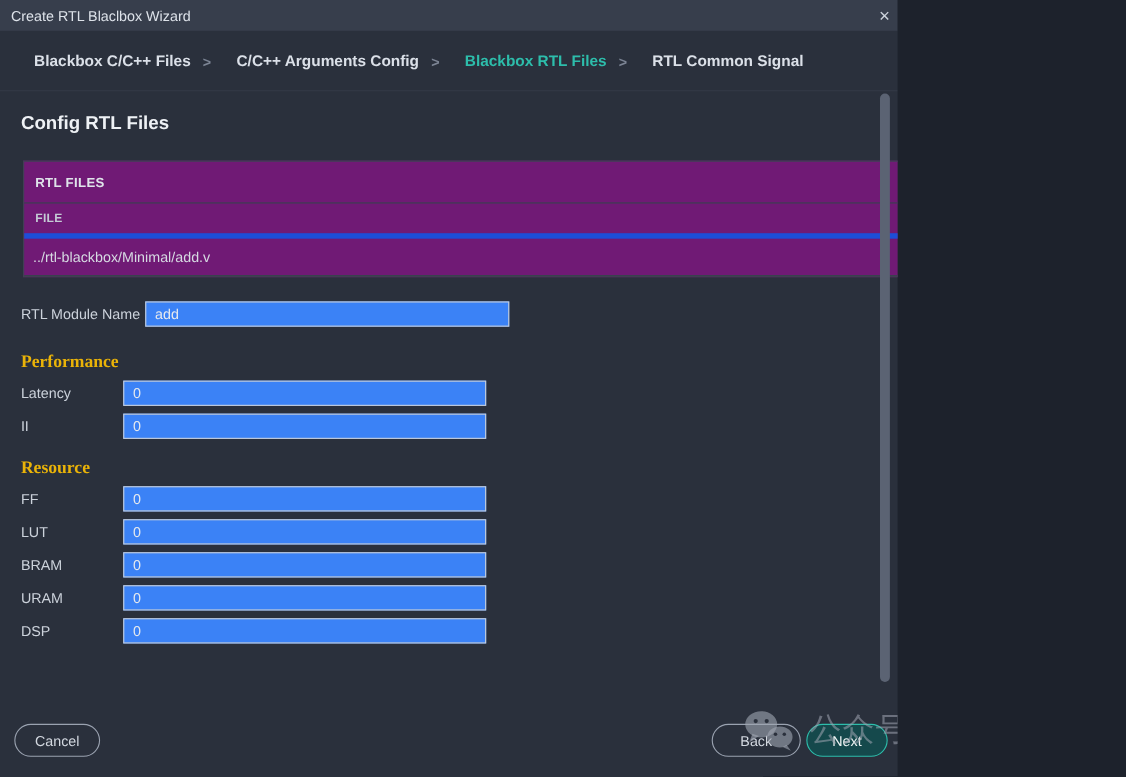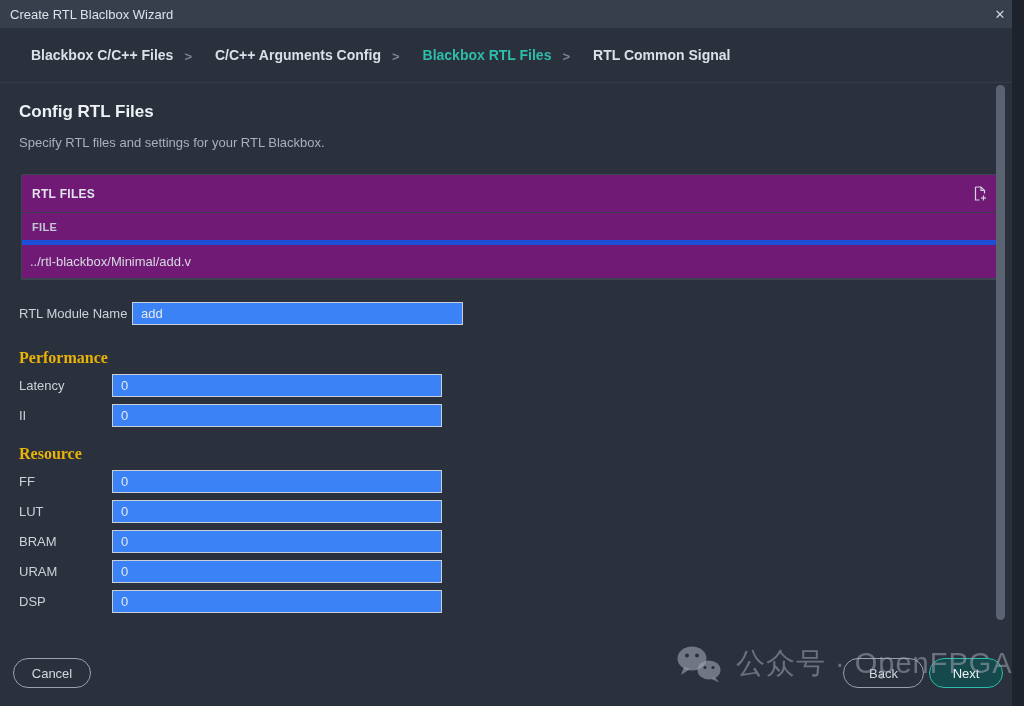--- a/index.html
+++ b/index.html
@@ -1,19 +1,19 @@
 <!DOCTYPE html>
 <html><head>
 <meta charset="utf-8">
 <style>
   * { margin:0; padding:0; box-sizing:border-box; }
   html,body { background:#1d222c; }
   body { font-family:"Liberation Sans", sans-serif; }
   .window{
-    position:relative; width:1012px; height:706px;
+    position:relative; width:816px; height:706px;
     background:#2a303c; overflow:hidden; color:#e3e7ed;
   }
   
   .titlebar{
     position:absolute; top:0; left:0; right:0; height:28px;
     background:#373e4c; display:flex; align-items:center;
     padding-left:10px;
   }
   .titlebar .title{ font-size:13px; color:#dde2e9; }
   .close-btn{
@@ -120,21 +120,20 @@
     <span class="crumb-sep">&gt;</span>
     <span class="crumb">C/C++ Arguments Config</span>
     <span class="crumb-sep">&gt;</span>
     <span class="crumb active">Blackbox RTL Files</span>
     <span class="crumb-sep">&gt;</span>
     <span class="crumb">RTL Common Signal</span>
   </div>
 
   <div class="content">
     <div class="page-title">Config RTL Files</div>
-    <div class="page-sub">Specify RTL files and settings for your RTL Blackbox.</div>
 
     <div class="panel">
       <div class="panel-head">
         <span class="panel-title">RTL FILES</span>
         <span class="spacer"></span>
         <span class="icon-btn">
           <svg width="17" height="17" viewBox="0 0 17 17" fill="none" stroke="#cfd5de" stroke-width="1.2">
             <path d="M4.5 2 H10 L13.5 5.5 V8.5"></path>
             <path d="M10 2 V5.5 H13.5"></path>
             <path d="M4.5 2 V15 H8.5"></path>

